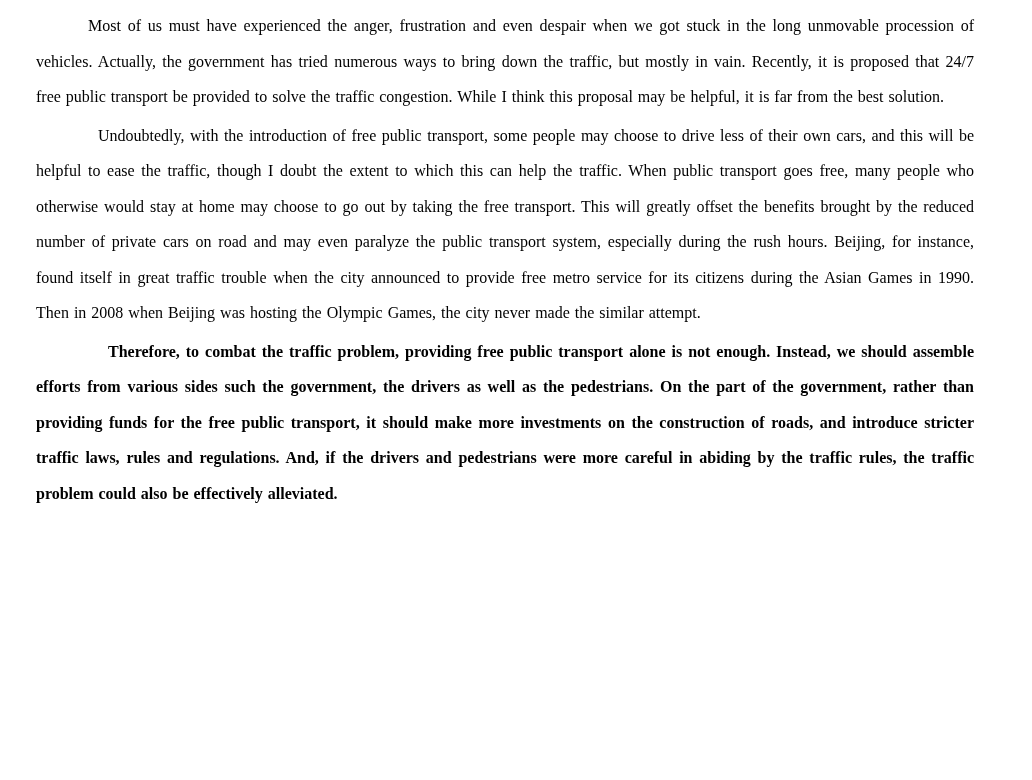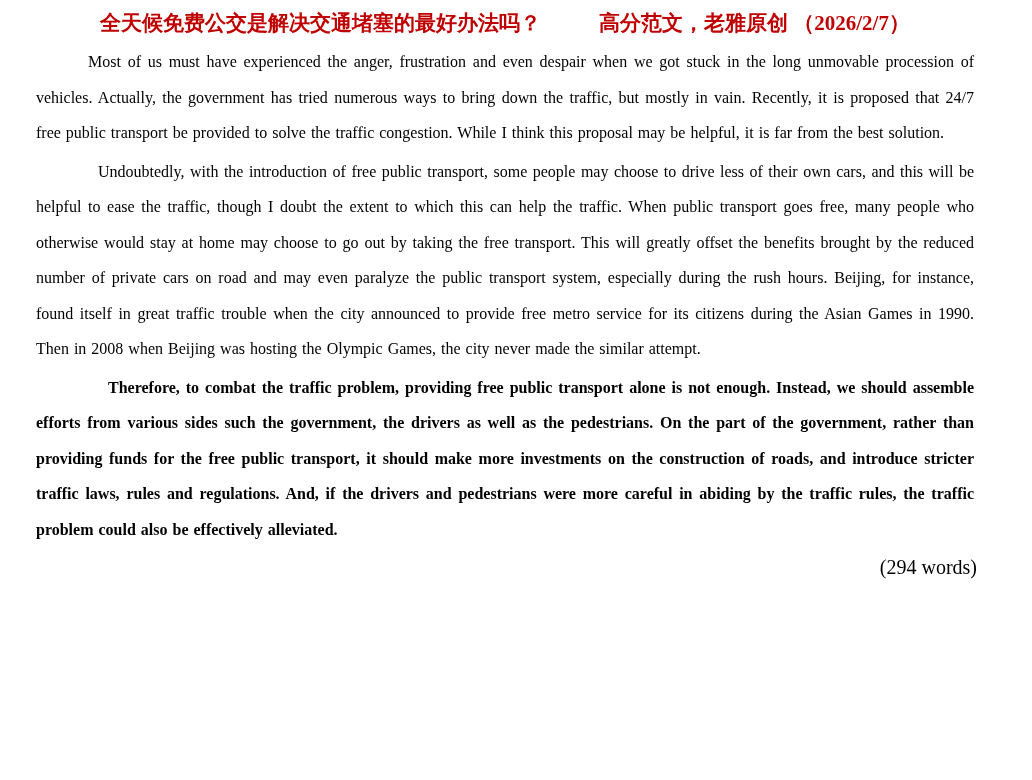--- a/index.html
+++ b/index.html
@@ -45,24 +45,20 @@
     font-size: 20px;
     line-height: 35.5px;
     text-align: right;
     margin-top: 2px;
   }
 </style>
 </head>
 <body>
 
 <div class="page">
-  <div class="doc-title">
-    <span>全天候免费公交是解决交通堵塞的最好办法吗？</span><span class="title-gap"></span><span>高分范文，老雅原创 （2026/2/7）</span>
-  </div>
 
   <p class="para indent-1">Most of us must have experienced the anger, frustration and even despair when we got stuck in the long unmovable procession of vehicles. Actually, the government has tried numerous ways to bring down the traffic, but mostly in vain. Recently, it is proposed that 24/7 free public transport be provided to solve the traffic congestion. While I think this proposal may be helpful, it is far from the best solution.</p>
 
   <p class="para indent-2">Undoubtedly, with the introduction of free public transport, some people may choose to drive less of their own cars, and this will be helpful to ease the traffic, though I doubt the extent to which this can help the traffic. When public transport goes free, many people who otherwise would stay at home may choose to go out by taking the free transport. This will greatly offset the benefits brought by the reduced number of private cars on road and may even paralyze the public transport system, especially during the rush hours. Beijing, for instance, found itself in great traffic trouble when the city announced to provide free metro service for its citizens during the Asian Games in 1990. Then in 2008 when Beijing was hosting the Olympic Games, the city never made the similar attempt.</p>
 
   <p class="para indent-3">Therefore, to combat the traffic problem, providing free public transport alone is not enough. Instead, we should assemble efforts from various sides such the government, the drivers as well as the pedestrians. On the part of the government, rather than providing funds for the free public transport, it should make more investments on the construction of roads, and introduce stricter traffic laws, rules and regulations. And, if the drivers and pedestrians were more careful in abiding by the traffic rules, the traffic problem could also be effectively alleviated.</p>
 
-  <div class="word-count">(294 words)</div>
 </div>
 
 </body></html>

